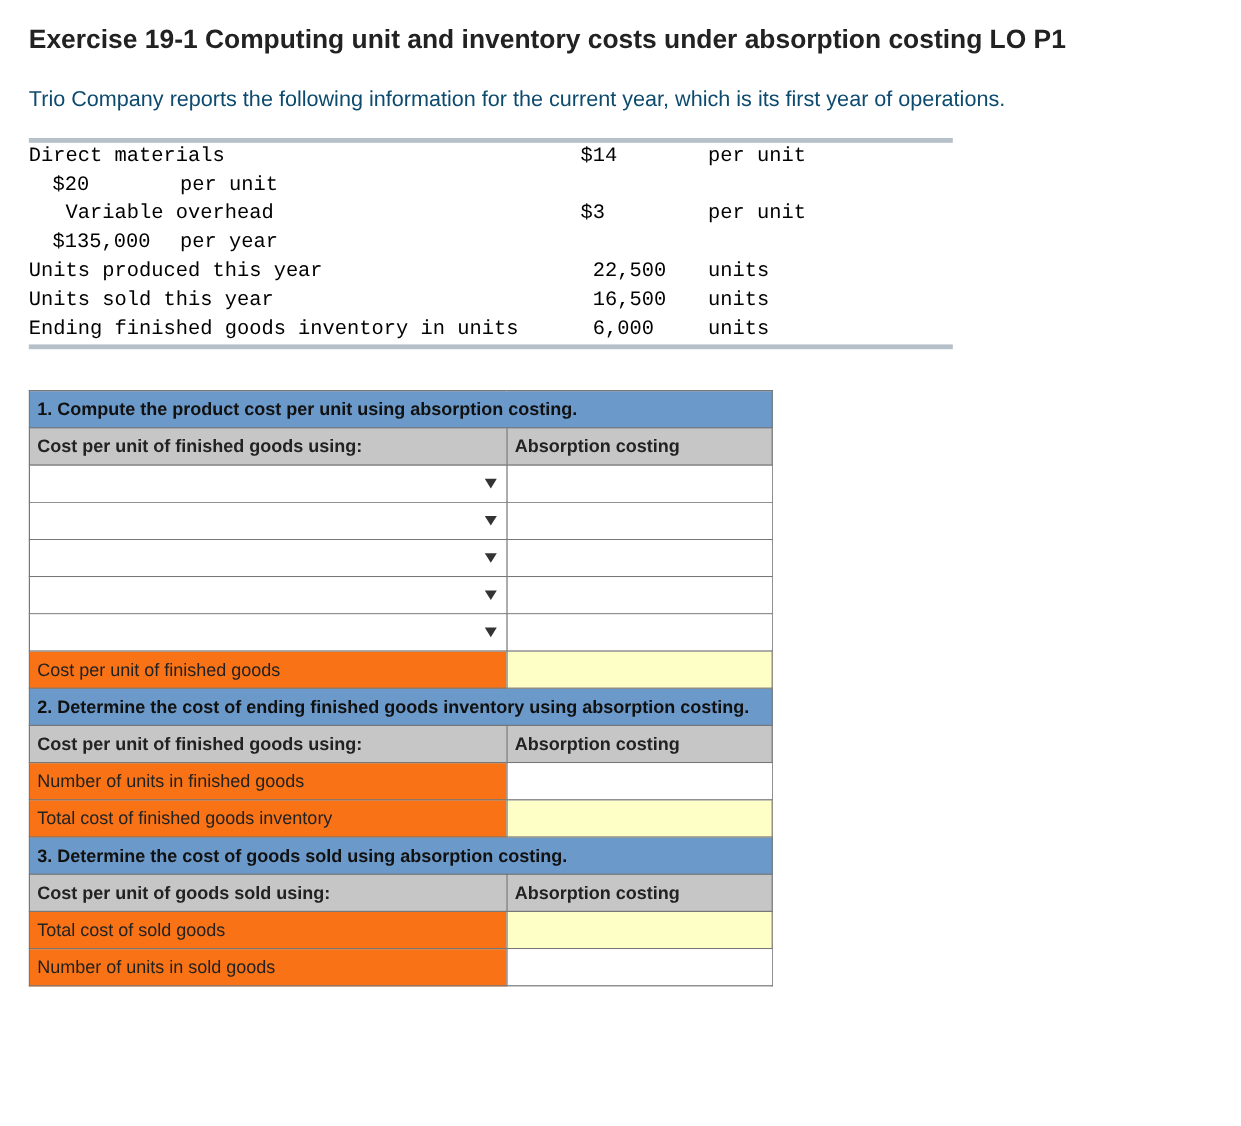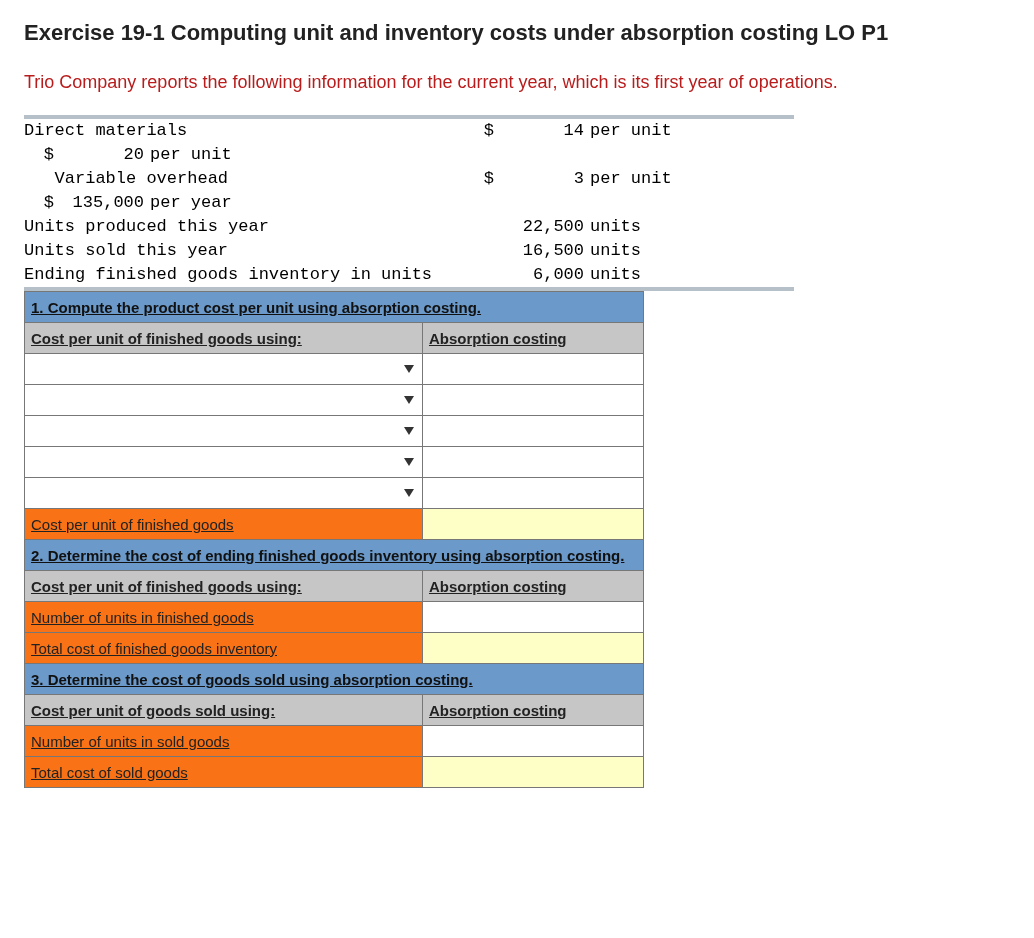--- a/index.html
+++ b/index.html
@@ -14,54 +14,54 @@
   }
   h1.title {
     font-size: 22px;
     font-weight: bold;
     color: #222;
     margin: 0 0 26px 0;
   }
   p.intro {
     font-size: 18px;
     margin: 13px 0 22px 0;
-    color: #b91c1c;
+    color: #0c4a6e;
   }
 
   
   .data-panel {
     width: 770px;
     border-top: 4px solid #b6c0c8;
     border-bottom: 4px solid #b6c0c8;
+    margin-bottom: 34px;
     font-family: "Courier New", Courier, monospace;
     font-size: 17px;
     color: #000;
   }
   .data-panel .row {
     display: flex;
     line-height: 24px;
   }
   .data-panel .lbl { width: 440px; white-space: pre; }
   .data-panel .cur { width: 30px; text-align: right; }
-  .data-panel .val { width: 90px; text-align: right; }
+  .data-panel .val { width: 90px; text-align: left; }
   .data-panel .unit { padding-left: 6px; }
 
   
   table.ws {
     border-collapse: collapse;
     width: 620px;
     font-size: 15px;
     color: #222;
   }
   table.ws td {
     border: 1px solid #777;
     padding: 4px 6px;
     height: 22px;
     vertical-align: middle;
-    text-decoration: underline;
   }
   td.section-head {
     background: #6b99c9;
     font-weight: bold;
     color: #111;
   }
   td.sub-head {
     background: #c6c6c6;
     font-weight: bold;
   }
@@ -203,21 +203,21 @@
   </tr>
 
   <tr>
         <td class="section-head" colspan="2">3. Determine the cost of goods sold using absorption costing.</td>
       </tr>
   <tr>
     <td class="sub-head col-left">Cost per unit of goods sold using:</td>
     <td class="sub-head col-right">Absorption costing</td>
   </tr>
   <tr>
+    <td class="plain-label col-left">Total cost of sold goods</td>
+    <td class="calc col-right"></td>
+  </tr>
+  <tr>
     <td class="plain-label col-left">Number of units in sold goods</td>
     <td class="inputcell col-right"></td>
   </tr>
-  <tr>
-    <td class="plain-label col-left">Total cost of sold goods</td>
-    <td class="calc col-right"></td>
-  </tr>
 </tbody>
   </table>
 
 </body></html>

